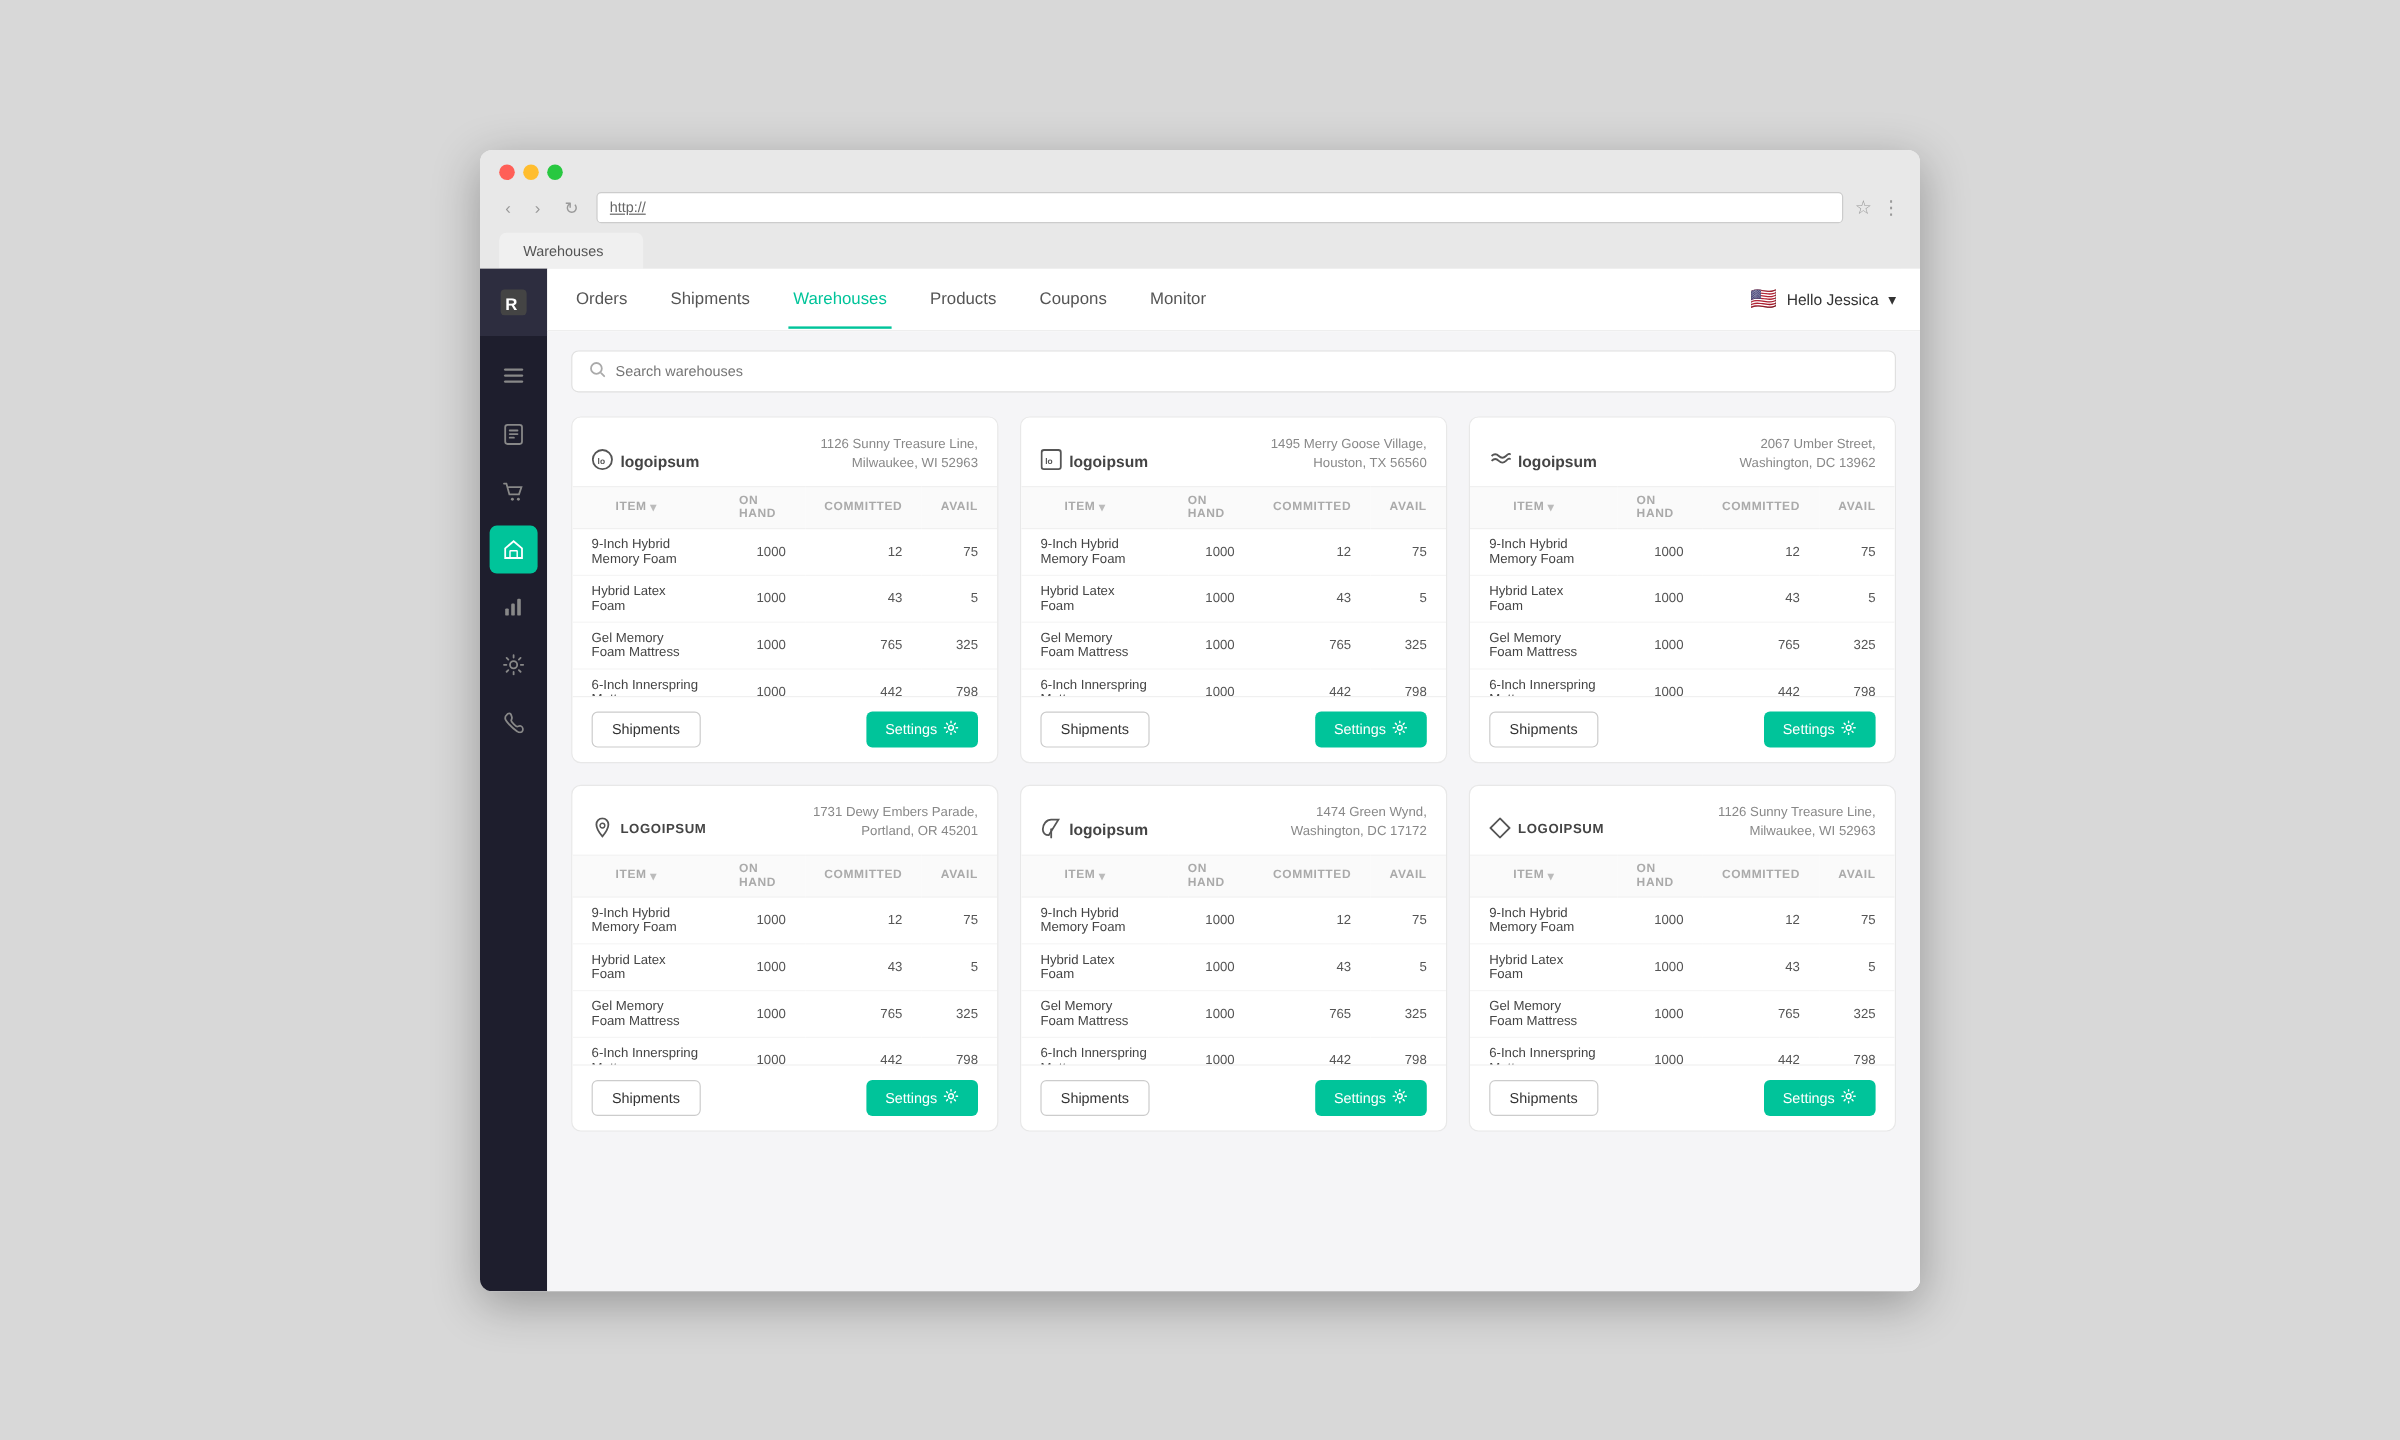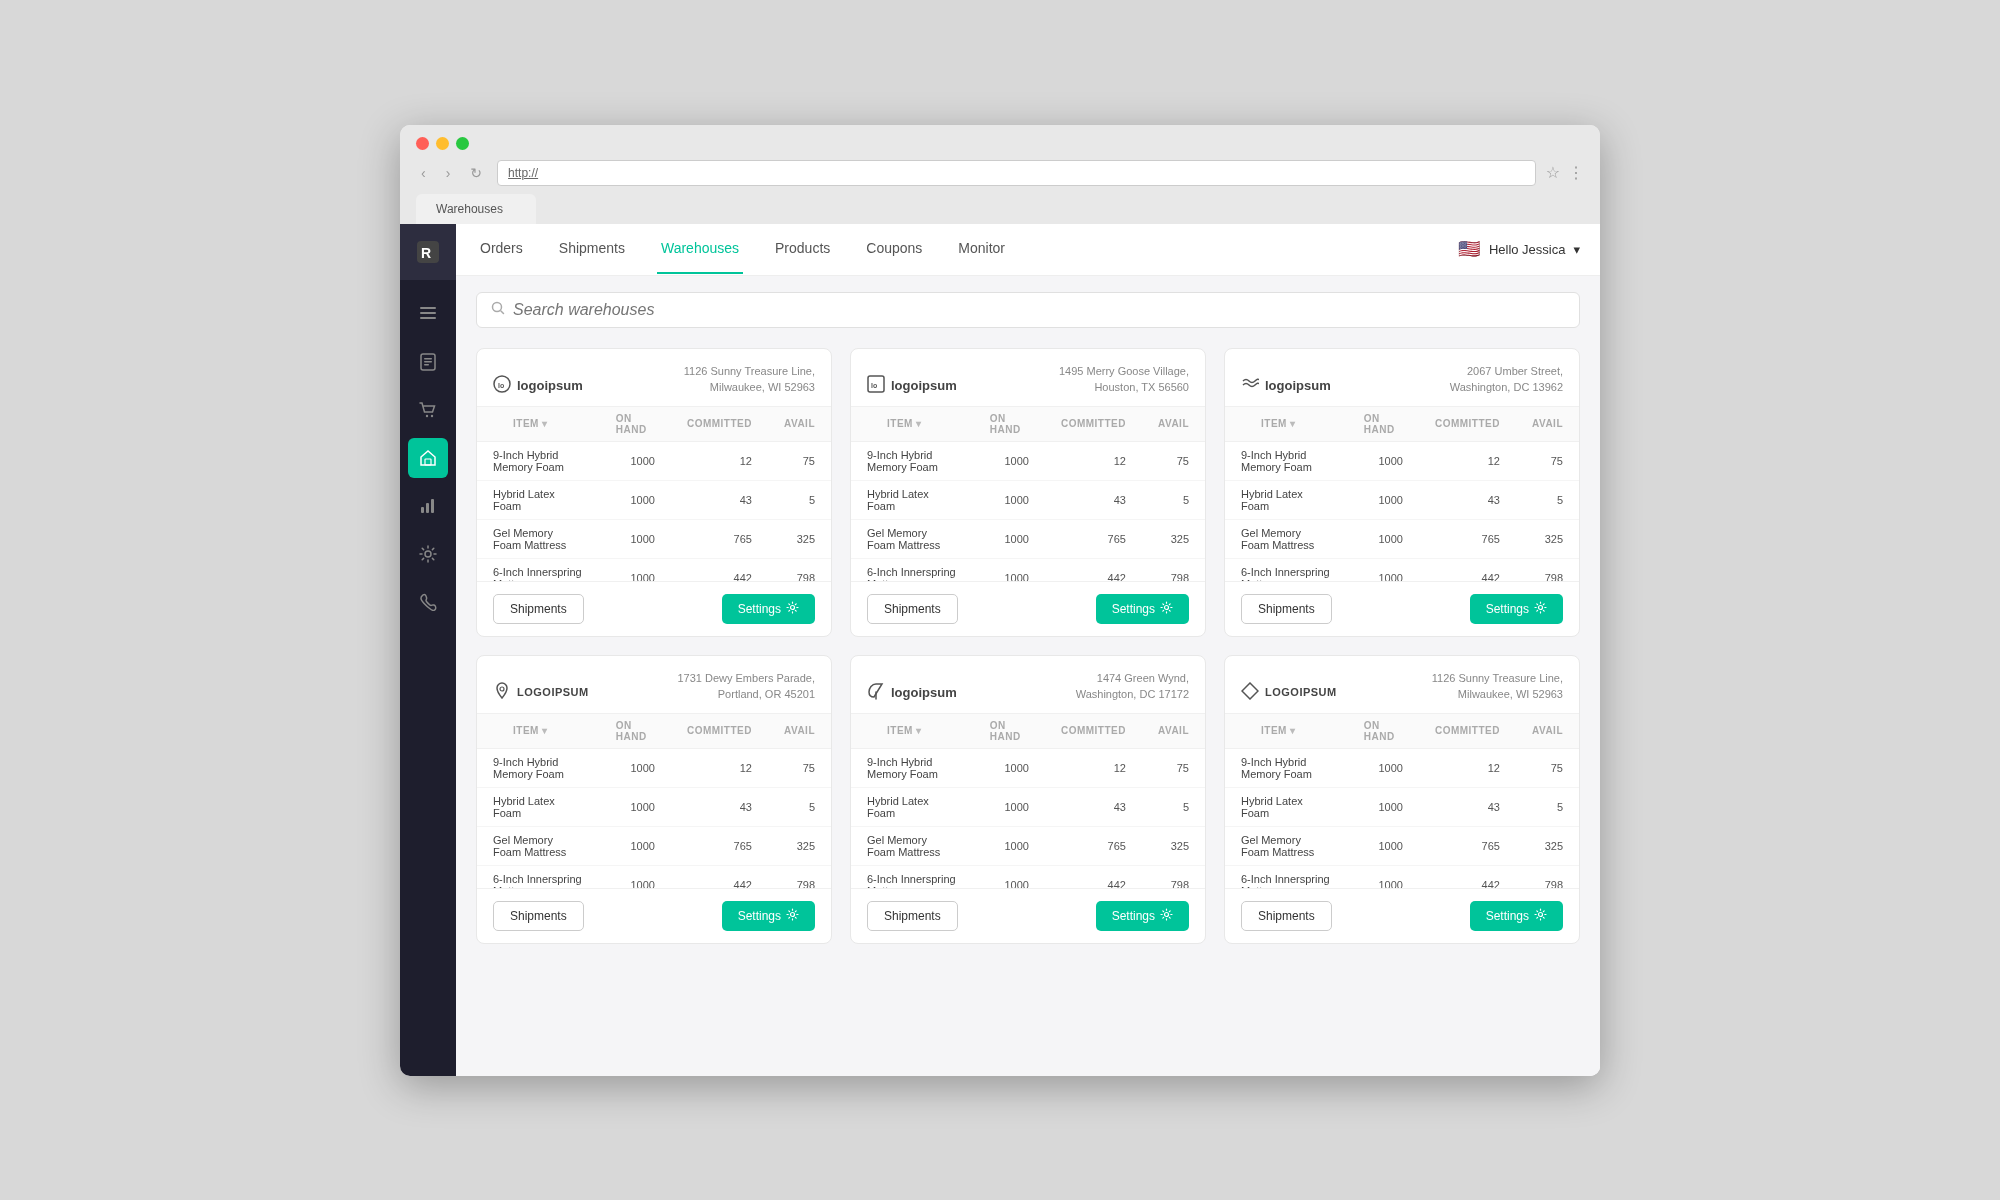--- a/index.html
+++ b/index.html
@@ -175,25 +175,24 @@
       background: #fff;
       border: 1px solid #e0e0e0;
       border-radius: 6px;
       padding: 8px 14px;
       margin-bottom: 20px;
       gap: 8px;
     }
     .search-input {
       border: none;
       outline: none;
-      font-size: 16px;
+      font-size: 12px;
       color: #999;
       width: 200px;
       background: transparent;
-      font-style: italic;
     }
 
     .warehouses-grid {
       display: grid;
       grid-template-columns: repeat(3, 1fr);
       gap: 18px;
     }
     .warehouse-card {
       background: #fff;
       border: 1px solid #e8e8e8;

